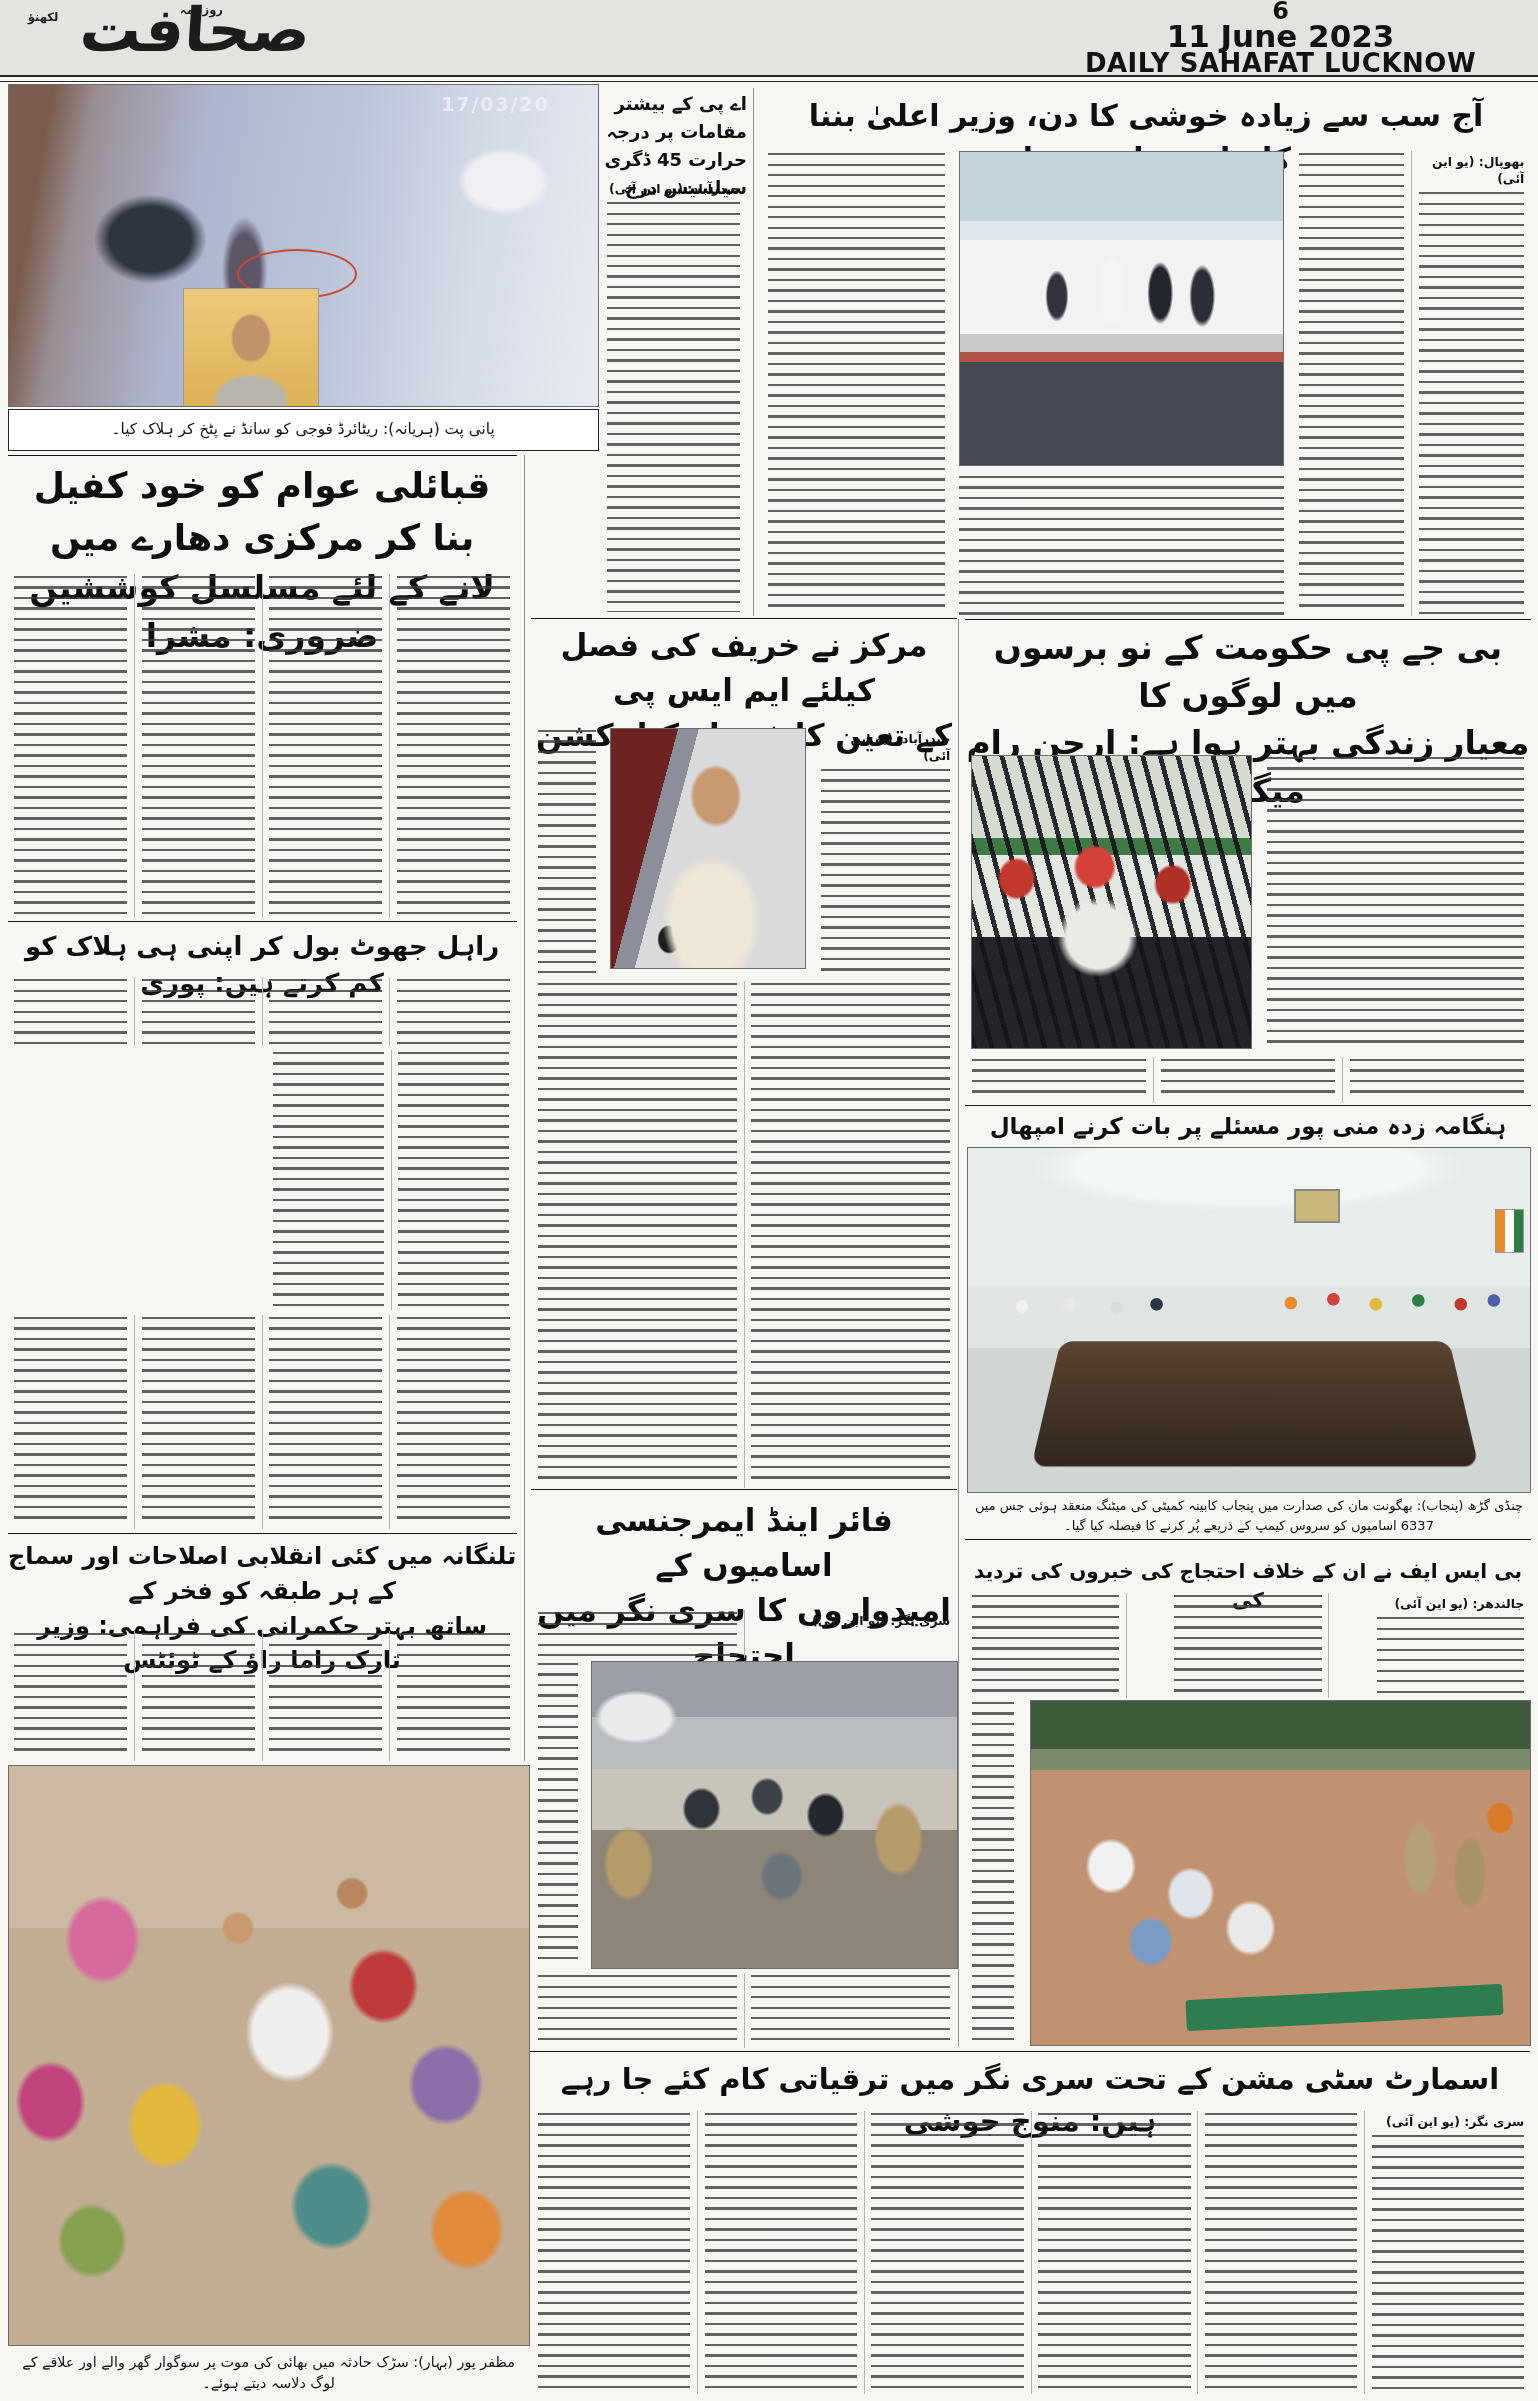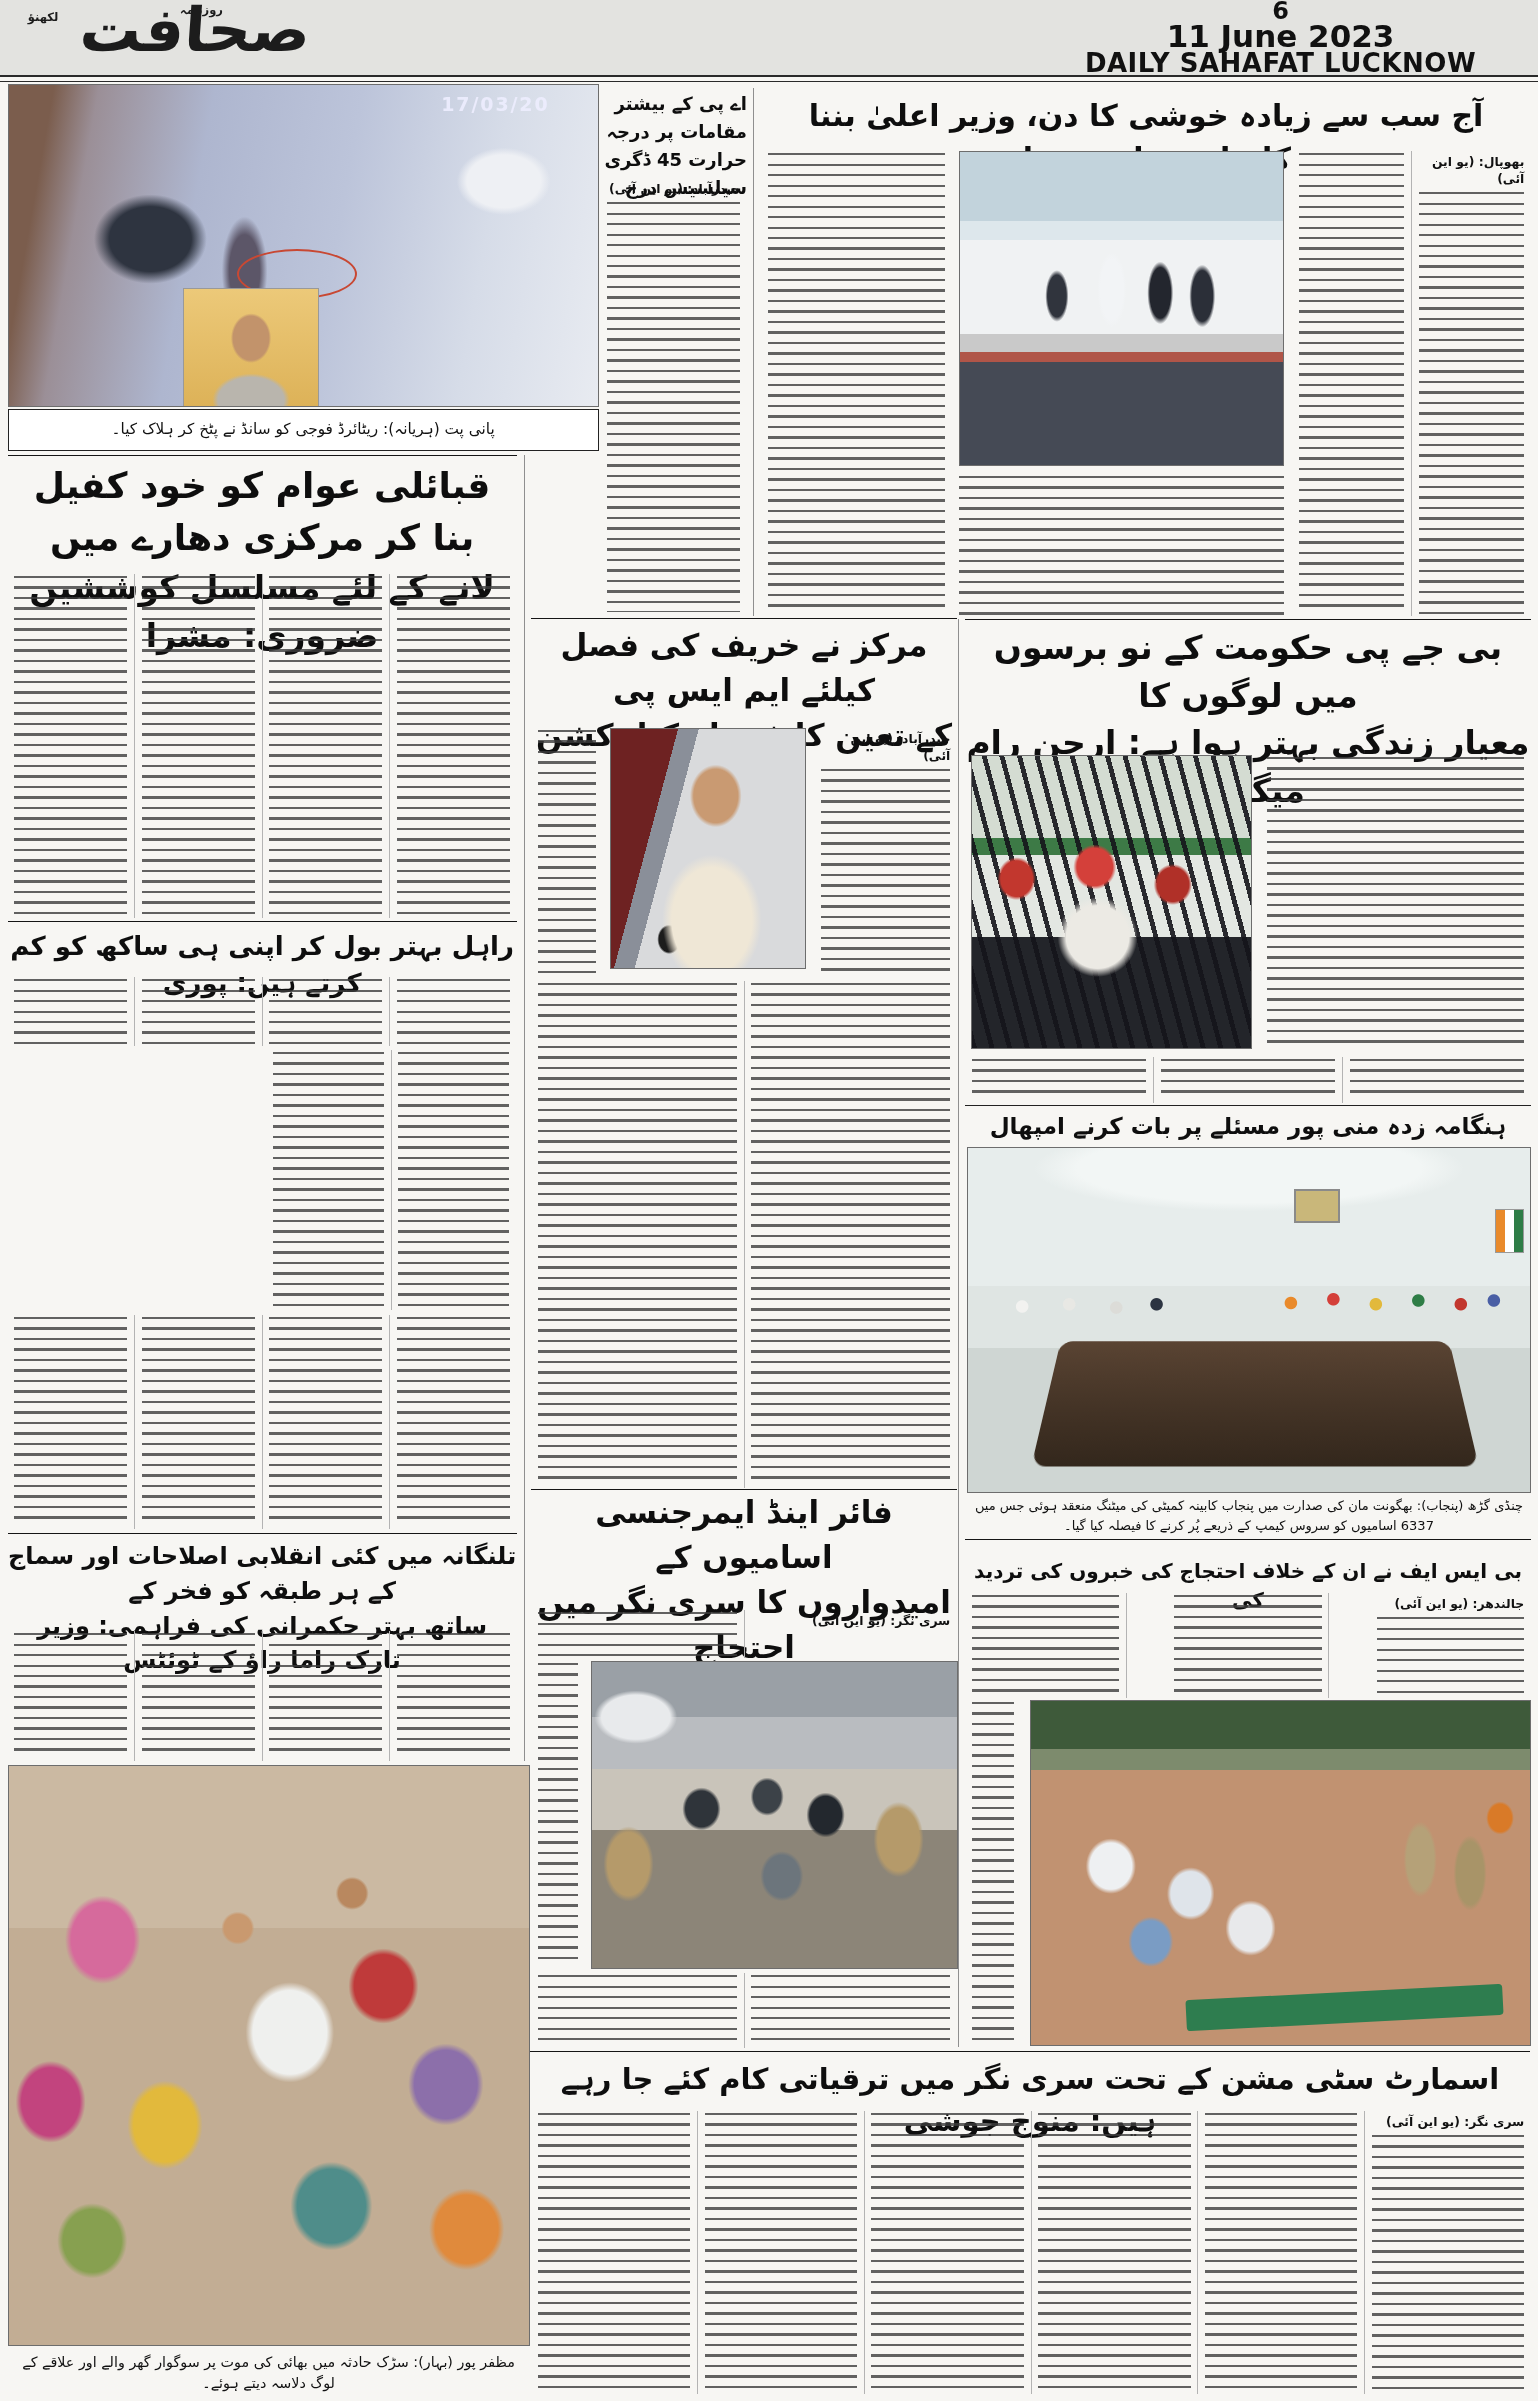--- a/index.html
+++ b/index.html
@@ -94,21 +94,21 @@
       </div>
     <div class="col">
         <div class="tx"></div>
       </div>
     <div class="col">
         <div class="tx"></div>
       </div>
   </div>
 
   <div class="abs art" style="left:7.6px;top:921px;width:509px;height:54px;">
-    <div class="hl" style="font-size:26px;margin-top:5.7px;">راہل بہتر بول کر اپنی ہی ساکھ کو کم کرتے ہیں: پوری</div>
+    <div class="hl" style="font-size:26px;margin-top:5.7px;">راہل جھوٹ بول کر اپنی ہی ہلاک کو کم کرتے ہیں: پوری</div>
   </div>
   <div class="abs colwrap" style="left:7.6px;top:977px;width:509px;height:69px;">
     <div class="col">
         <div class="tx"></div>
       </div>
     <div class="col">
         <div class="tx"></div>
       </div>
     <div class="col">
         <div class="tx"></div>
@@ -206,21 +206,21 @@
   <div class="abs colwrap" style="left:531px;top:981px;width:426px;height:507px;">
     <div class="col">
         <div class="tx"></div>
       </div>
     <div class="col">
         <div class="tx"></div>
       </div>
   </div>
 
   <div class="abs art" style="left:531px;top:1489px;width:426px;height:117px;">
-    <div class="hl" style="font-size:31px;margin-top:0;">فائر اینڈ ایمرجنسی اسامیوں کے</div>
+    <div class="hl" style="font-size:31px;margin-top:8px;">فائر اینڈ ایمرجنسی اسامیوں کے</div>
     <div class="hl" style="font-size:31px;">امیدواروں کا سری نگر میں احتجاج</div>
   </div>
   <div class="abs colwrap" style="left:531px;top:1610px;width:426px;height:48px;">
     <div class="col">
       <div class="dl">سری نگر: (یو این آئی)</div>
     </div>
     <div class="col">
         <div class="tx"></div>
       </div>
   </div>

